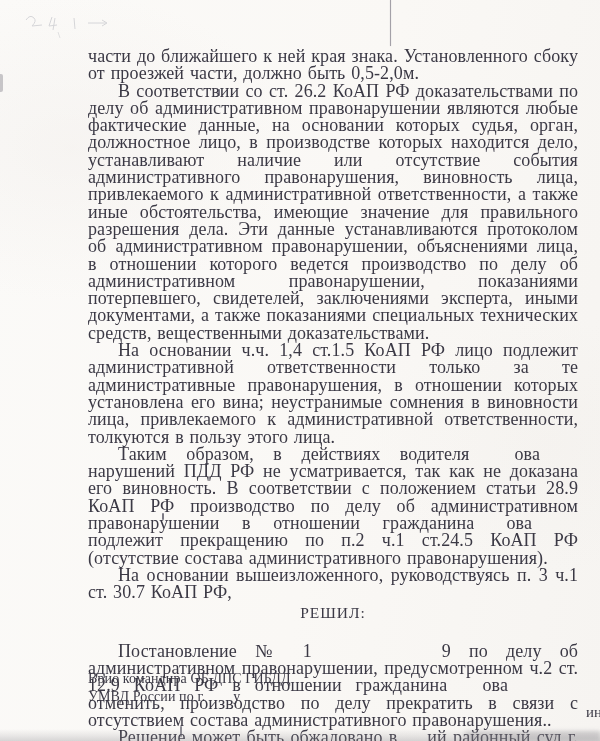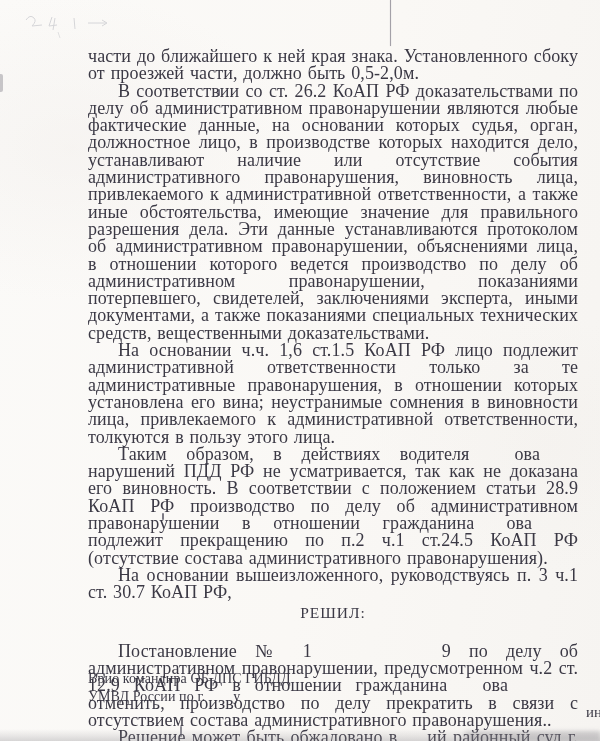--- a/index.html
+++ b/index.html
@@ -135,21 +135,21 @@
     <path d="M44 24 l2 6" fill="none" stroke="#b4b6be" stroke-width="0.8"></path>
   </svg>
 
   <div class="crease"></div>
 
   <div class="edge-mark"></div>
 
   <div class="text-block" id="text-block">
       <p class="body"><span>части до ближайшего к ней края знака. Установленного сбоку от проезжей части, должно быть 0,5-2,0м.</span></p>
       <p class="body indent"><span>В соответствии со ст. 26.2 КоАП РФ доказательствами по делу об административном правонарушении являются любые фактические данные, на основании которых судья, орган, должностное лицо, в производстве которых находится дело, устанавливают наличие или отсутствие события административного правонарушения, виновность лица, привлекаемого к административной ответственности, а также иные обстоятельства, имеющие значение для правильного разрешения дела. Эти данные устанавливаются протоколом об административном правонарушении, объяснениями лица, в отношении которого ведется производство по делу об административном правонарушении, показаниями потерпевшего, свидетелей, заключениями эксперта, иными документами, а также показаниями специальных технических средств, вещественными доказательствами.</span></p>
-      <p class="body indent"><span>На основании ч.ч. 1,6 ст.1.5 КоАП РФ лицо подлежит административной ответственности только за те административные правонарушения, в отношении которых установлена его вина; неустранимые сомнения в виновности лица, привлекаемого к административной ответственности, толкуются в пользу этого лица.</span></p>
+      <p class="body indent"><span>На основании ч.ч. 1,4 ст.1.5 КоАП РФ лицо подлежит административной ответственности только за те административные правонарушения, в отношении которых установлена его вина; неустранимые сомнения в виновности лица, привлекаемого к административной ответственности, толкуются в пользу этого лица.</span></p>
       <p class="body indent"><span>Таким образом, в действиях водителя</span><span class="gap" style="width: 45px;"></span><span>ова</span><span class="gap" style="width: 38px;"></span><span>нарушений ПДД РФ не усматривается, так как не доказана его виновность. В соответствии с положением статьи 28.9 КоАП РФ производство по делу об административном правонарушении в отношении гражданина</span><span class="gap" style="width: 32px;"></span><span>ова</span><span class="gap" style="width: 46px;"></span><span>подлежит прекращению по п.2 ч.1 ст.24.5 КоАП РФ (отсутствие состава административного правонарушения).</span></p>
       <p class="body indent"><span>На основании вышеизложенного, руководствуясь п. 3 ч.1 ст. 30.7 КоАП РФ,</span></p>
       <p class="heading">РЕШИЛ:</p>
       <p class="body indent"><span>Постановление № 1</span><span class="gap" style="width: 130px;"></span><span>9 по делу об административном правонарушении, предусмотренном ч.2 ст. 12.9 КоАП РФ в отношении гражданина</span><span class="gap" style="width: 35px;"></span><span>ова</span><span class="gap" style="width: 70px;"></span><span>отменить, производство по делу прекратить в связи с отсутствием состава административного правонарушения..</span></p>
       <p class="body indent"><span>Решение может быть обжаловано в</span><span class="gap" style="width: 30px;"></span><span>ий районный суд г.</span><span class="gap" style="width: 95px;"></span><span>а в течении 10 дней с момента вручения или получения копии решения.</span></p>
     </div>
 
   <div class="tick tick-sootv"></div>
   <div class="tick tick-post"></div>
   <div class="tick tick-bottom"></div>

